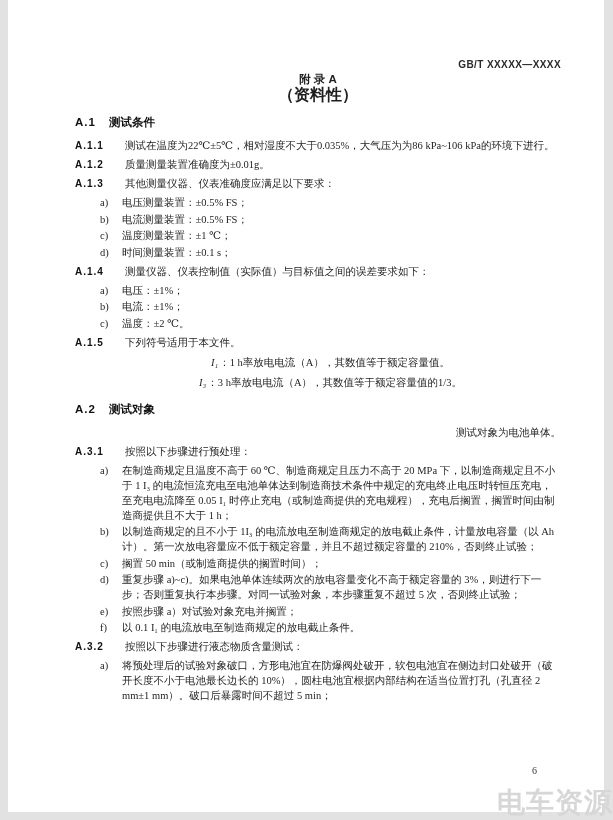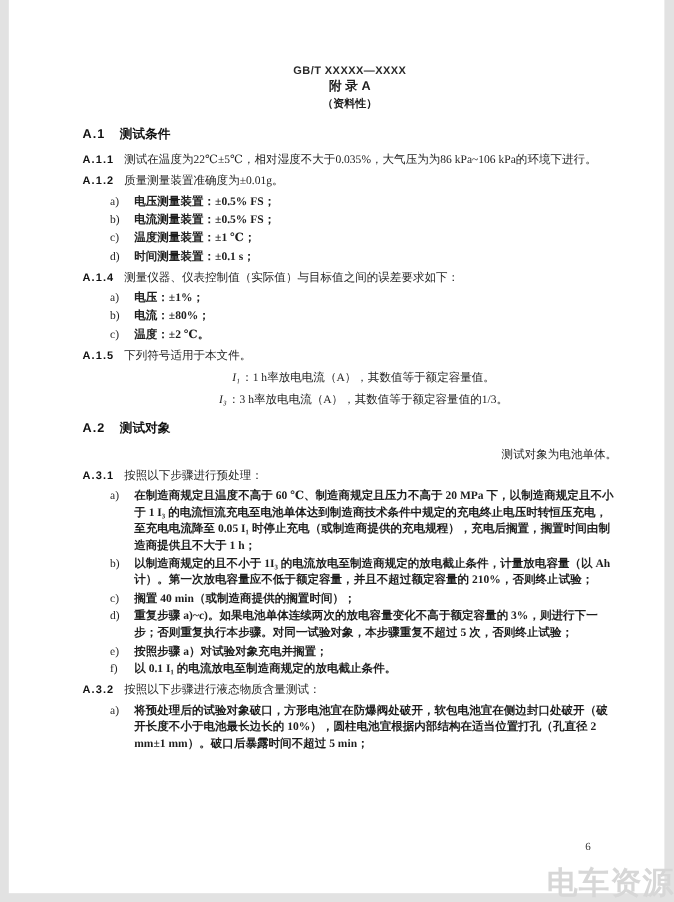--- a/index.html
+++ b/index.html
@@ -17,68 +17,68 @@
     background: #ffffff;
   }
   .content {
     position: absolute; left: 67px; top: 0;
     width: 486px;
     font-size: 10.5px;
     line-height: 15px;
   }
   .doc-code {
     margin-top: 57px;
-    text-align: center;
+    text-align: right;
     font-family: "Liberation Sans", "DejaVu Sans", sans-serif;
     font-weight: bold;
     font-size: 10px;
     letter-spacing: 0.4px;
     color: #2a2a2a;
   }
   .title-block { text-align: center; }
   .appendix-title {
     margin-top: 0;
     font-family: "Liberation Sans", "DejaVu Sans", sans-serif;
     font-weight: bold;
     font-size: 11.5px;
     line-height: 15px;
   }
   .appendix-note, .appendix-subject {
     font-family: "Liberation Sans", "DejaVu Sans", sans-serif;
     font-weight: bold;
-    font-size: 10px;
+    font-size: 16px;
     line-height: 16px;
   }
   .heading {
     margin-top: 12px;
     margin-bottom: 8px;
     font-family: "Liberation Sans", "DejaVu Sans", sans-serif;
     font-weight: bold;
     font-size: 11.5px;
     line-height: 15px;
     color: #111;
   }
   .heading .h-label { margin-right: 13px; letter-spacing: 1px; margin-top: 26px; }
   .clause { margin: 4px 0; }
   .clause .c-label {
     font-family: "Liberation Sans", "DejaVu Sans", sans-serif;
     font-weight: bold;
     font-size: 10px;
     letter-spacing: 1px;
-    margin-right: 9px;
+    margin-right: 21px;
     color: #111;
   }
   .para { margin: 4px 0; text-indent: 22px; text-align: right; }
   .list { margin-bottom: 2px; }
   .list-item { display: flex; margin-bottom: 1.5px; }
   .li-label {
     flex: 0 0 22px;
     margin-left: 25px;
   }
-  .li-text { flex: 1; font-weight: bold; }
+  .li-text { flex: 1; }
   .symbol-line { margin: 5px 0 5px 25px; text-align: center; }
   .symbol-line .sym { font-style: italic; margin-right: 1px; }
   .page-number {
     position: absolute;
     right: 67px; bottom: 36px;
     font-size: 10px;
     color: #333;
   }
   .watermark {
     position: absolute;
@@ -99,20 +99,21 @@
   <div class="content">
     <div class="doc-code">GB/T XXXXX—XXXX</div>
     <div class="title-block">
       <div class="appendix-title">附  录  A</div>
       <div class="appendix-note">（资料性）</div>
     </div>
     <div id="doc-body">
         <div class="heading"><span class="h-label">A.1</span><span class="h-text">测试条件</span></div>
         <div class="clause"><span class="c-label">A.1.1</span><span class="c-text">测试在温度为22℃±5℃，相对湿度不大于0.035%，大气压为为86 kPa~106 kPa的环境下进行。</span></div>
         <div class="clause"><span class="c-label">A.1.2</span><span class="c-text">质量测量装置准确度为±0.01g。</span></div>
+        <div class="clause"><span class="c-label">A.1.3</span><span class="c-text">其他测量仪器、仪表准确度应满足以下要求：</span></div>
         <div class="list">
           <div class="list-item">
             <span class="li-label">a)</span>
             <span class="li-text">电压测量装置：±0.5% FS；</span>
           </div>
           <div class="list-item">
             <span class="li-label">b)</span>
             <span class="li-text">电流测量装置：±0.5% FS；</span>
           </div>
           <div class="list-item">
@@ -125,21 +126,21 @@
           </div>
         </div>
         <div class="clause"><span class="c-label">A.1.4</span><span class="c-text">测量仪器、仪表控制值（实际值）与目标值之间的误差要求如下：</span></div>
         <div class="list">
           <div class="list-item">
             <span class="li-label">a)</span>
             <span class="li-text">电压：±1%；</span>
           </div>
           <div class="list-item">
             <span class="li-label">b)</span>
-            <span class="li-text">电流：±80%；</span>
+            <span class="li-text">电流：±1%；</span>
           </div>
           <div class="list-item">
             <span class="li-label">c)</span>
             <span class="li-text">温度：±2 ℃。</span>
           </div>
         </div>
         <div class="clause"><span class="c-label">A.1.5</span><span class="c-text">下列符号适用于本文件。</span></div>
         <div class="symbol-line"><span class="sym">I₁</span><span class="sym-text">：1 h率放电电流（A），其数值等于额定容量值。</span></div>
         <div class="symbol-line"><span class="sym">I₃</span><span class="sym-text">：3 h率放电电流（A），其数值等于额定容量值的1/3。</span></div>
         <div class="heading"><span class="h-label">A.2</span><span class="h-text">测试对象</span></div>
@@ -149,21 +150,21 @@
           <div class="list-item">
             <span class="li-label">a)</span>
             <span class="li-text">在制造商规定且温度不高于 60 ℃、制造商规定且压力不高于 20 MPa 下，以制造商规定且不小于 1 I₃ 的电流恒流充电至电池单体达到制造商技术条件中规定的充电终止电压时转恒压充电，至充电电流降至 0.05 I₁ 时停止充电（或制造商提供的充电规程），充电后搁置，搁置时间由制造商提供且不大于 1 h；</span>
           </div>
           <div class="list-item">
             <span class="li-label">b)</span>
             <span class="li-text">以制造商规定的且不小于 1I₃ 的电流放电至制造商规定的放电截止条件，计量放电容量（以 Ah 计）。第一次放电容量应不低于额定容量，并且不超过额定容量的 210%，否则终止试验；</span>
           </div>
           <div class="list-item">
             <span class="li-label">c)</span>
-            <span class="li-text">搁置 40 min（或制造商提供的搁置时间）；</span>
+            <span class="li-text">搁置 50 min（或制造商提供的搁置时间）；</span>
           </div>
           <div class="list-item">
             <span class="li-label">d)</span>
             <span class="li-text">重复步骤 a)~c)。如果电池单体连续两次的放电容量变化不高于额定容量的 3%，则进行下一步；否则重复执行本步骤。对同一试验对象，本步骤重复不超过 5 次，否则终止试验；</span>
           </div>
           <div class="list-item">
             <span class="li-label">e)</span>
             <span class="li-text">按照步骤 a）对试验对象充电并搁置；</span>
           </div>
           <div class="list-item">

